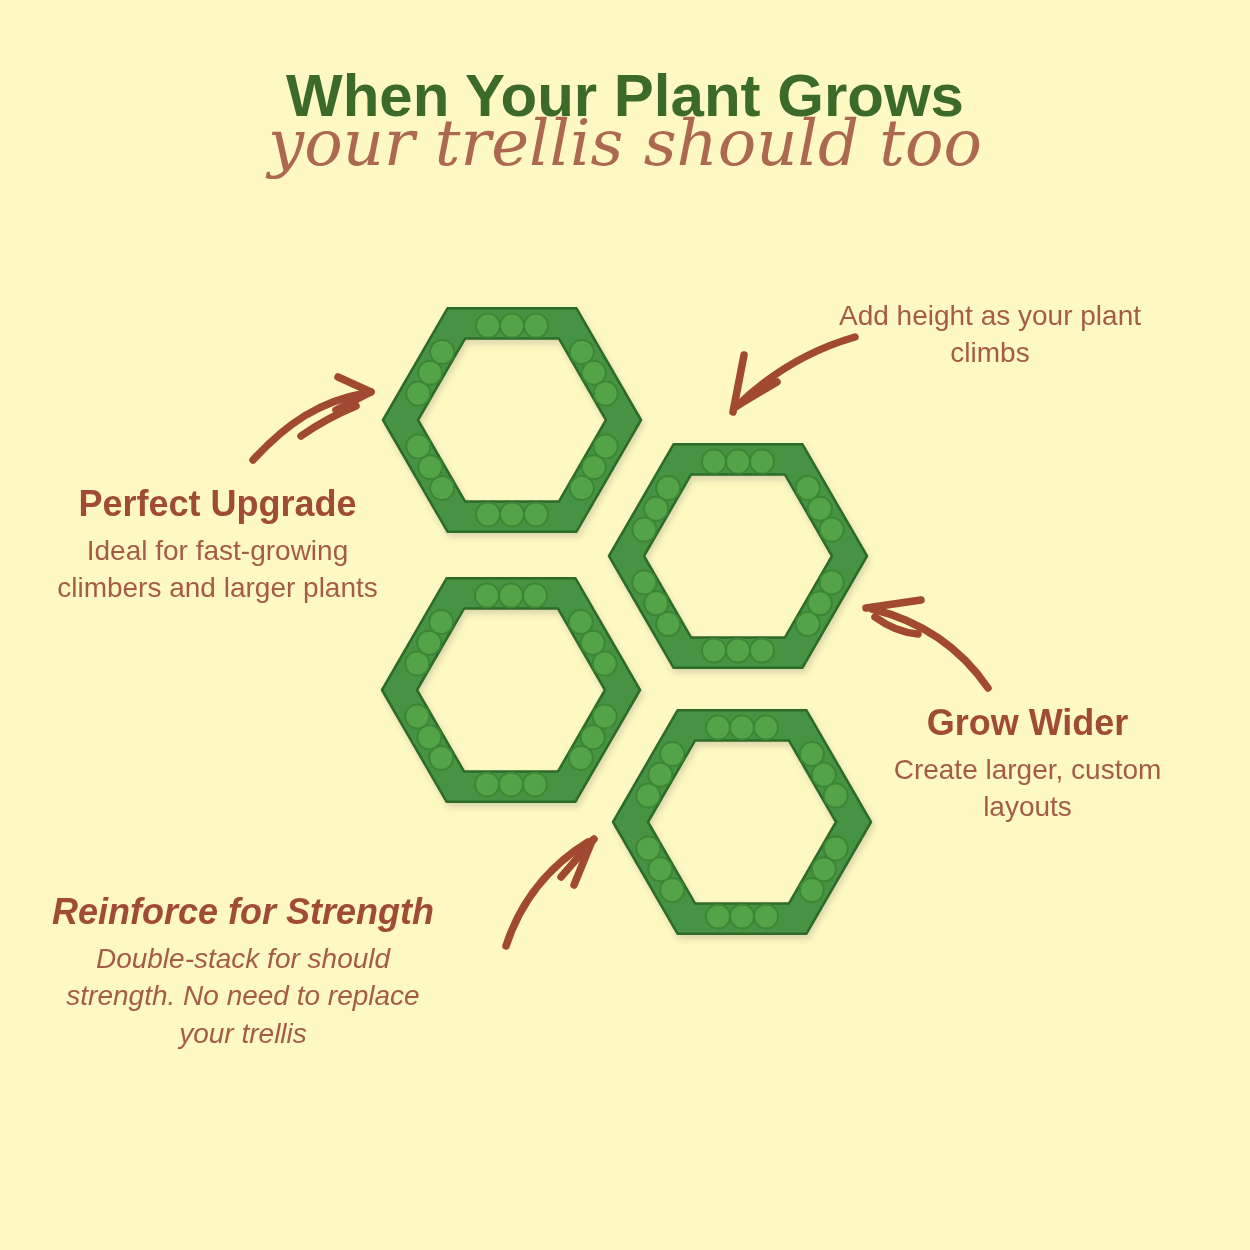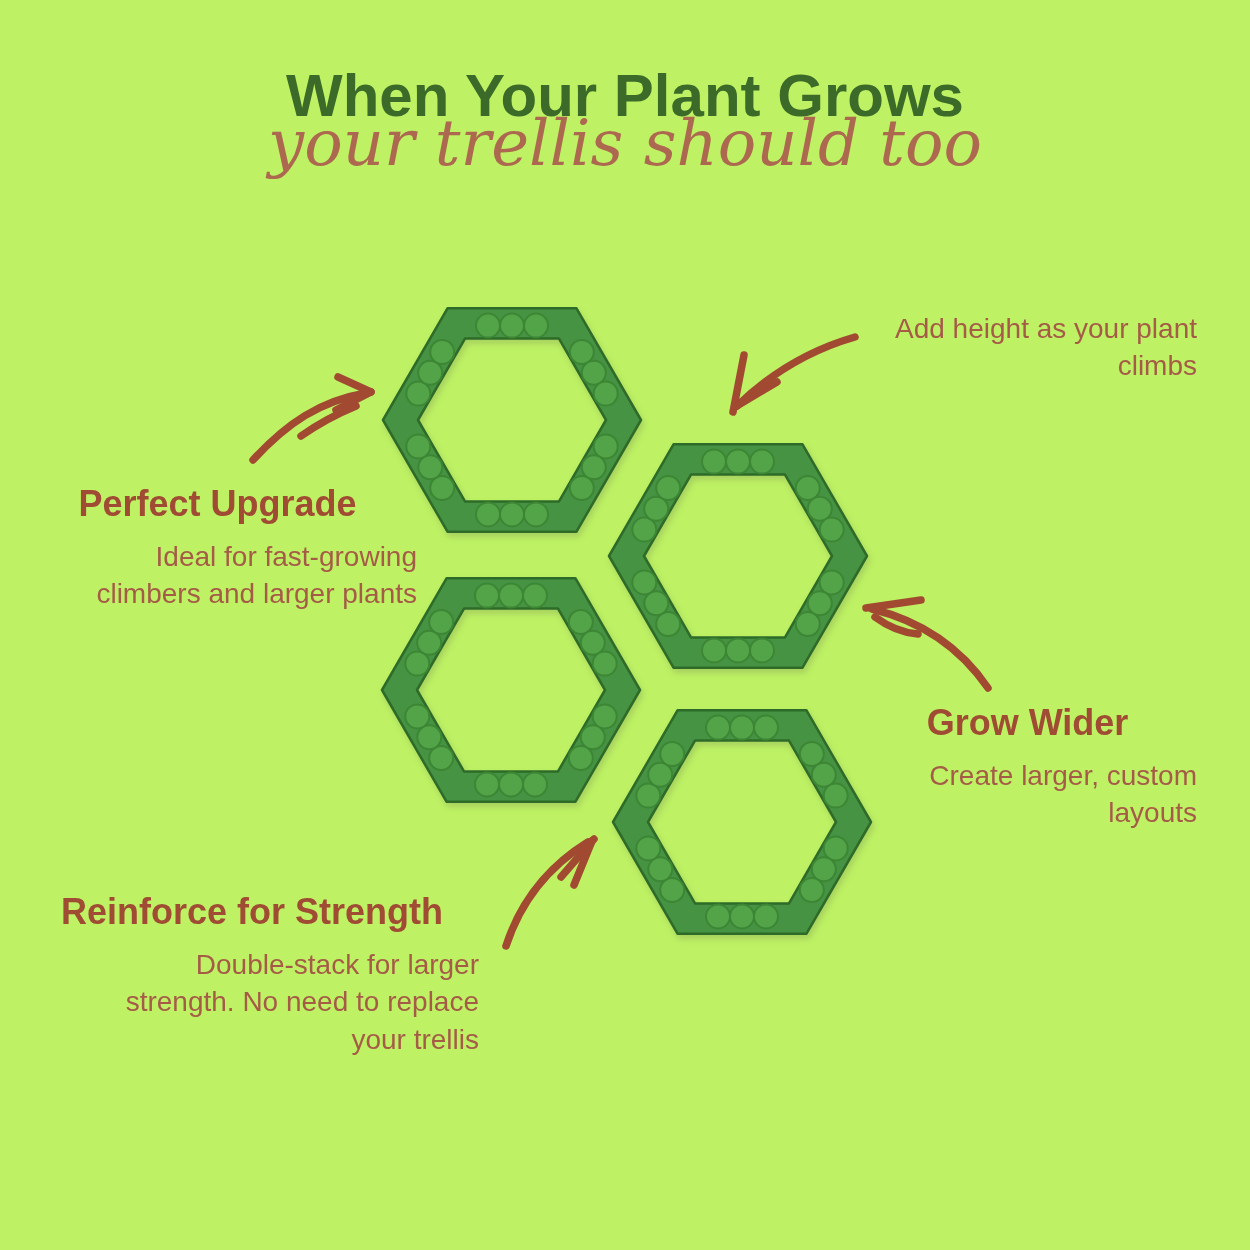--- a/index.html
+++ b/index.html
@@ -1,18 +1,18 @@
 <!DOCTYPE html>
 <html><head>
 <meta charset="utf-8">
 <style>
   html,body{margin:0;padding:0;background:#ffffff;}
   body{width:1250px;height:1250px;overflow:hidden;
        font-family:"Liberation Sans",sans-serif;}
-  .canvas{position:relative;width:1250px;height:1250px;background:#bef264;}
+  .canvas{position:relative;width:1250px;height:1250px;background:#fef9c3;}
 
   
   .title{
     position:absolute;top:66px;left:0;width:1250px;
     text-align:center;font-size:60px;font-weight:700;line-height:1;
     color:#3c6b29;letter-spacing:0px;margin:0;
   }
   .subtitle{
     position:absolute;top:108px;left:0;width:1250px;
     text-align:center;
@@ -26,27 +26,27 @@
 
   
   #arrow-layer{position:absolute;inset:0;pointer-events:none;}
   .arrow{stroke:#a14a31;stroke-width:7.5;fill:none;
          stroke-linecap:round;stroke-linejoin:round;}
 
   
   .callout{position:absolute;text-align:center;}
   .callout h2{margin:0 0 7px 0;font-size:36px;line-height:1.2;
               font-weight:700;color:#a04b33;}
-  .callout p{margin:13px;font-size:28px;line-height:1.33;
-             color:#a55c47;white-space:pre-line;font-weight:400;text-align:right;}
+  .callout p{margin:0;font-size:28px;line-height:1.33;
+             color:#a55c47;white-space:pre-line;font-weight:400;}
 
   .co-grow-taller   {left:770px; top:297px; width:440px;}
   .co-perfect       {left:5px;   top:482px; width:425px;}
   .co-grow-wider    {left:845px; top:701px; width:365px;}
-  .co-reinforce     {left:12px;  top:890px; width:480px;}
+  .co-reinforce     {left:3px;  top:890px; width:480px;font-style:italic;}
 
   .footnote{
     position:absolute;left:890px;top:1146px;width:350px;
     text-align:center;font-style:italic;font-size:26px;line-height:1.4;
     color:#a55c47;white-space:pre-line;
   }
 </style>
 </head>
 <body>
 
@@ -182,19 +182,19 @@
   </div>
 
   <div class="callout co-perfect">
     <h2>Perfect Upgrade</h2>
     <p>Ideal for fast-growing
 climbers and larger plants</p>
   </div>
 
   <div class="callout co-reinforce">
     <h2>Reinforce for Strength</h2>
-    <p>Double-stack for larger
+    <p>Double-stack for should
 strength. No need to replace
 your trellis</p>
   </div>
 
 
 </div>
 
 </body></html>

